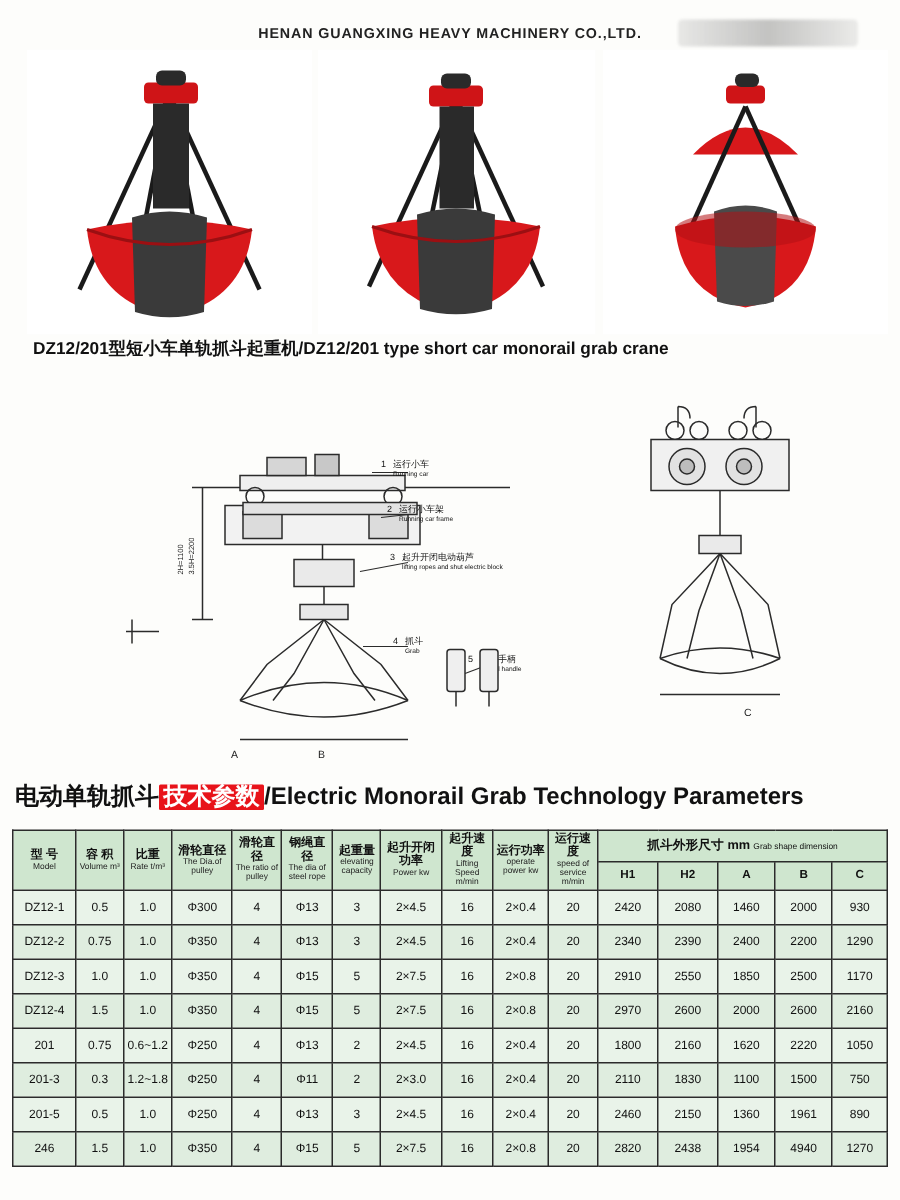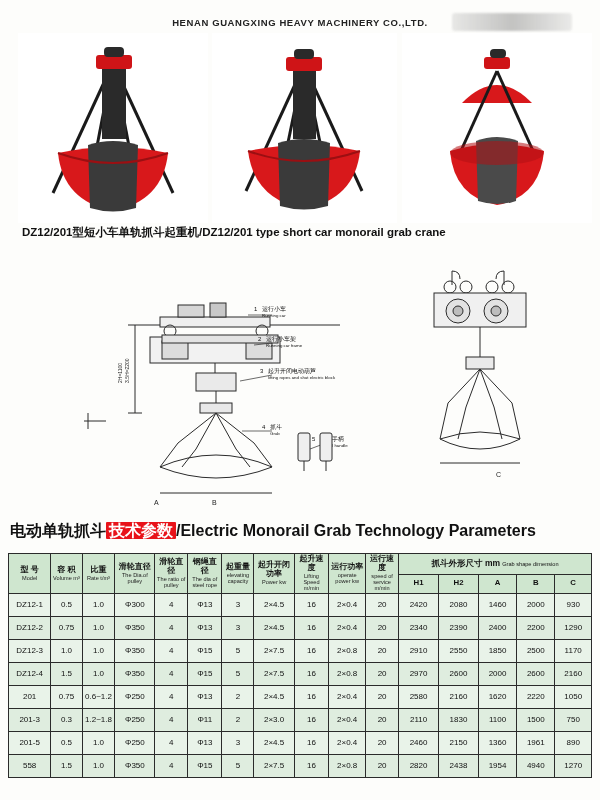--- a/index.html
+++ b/index.html
@@ -391,21 +391,21 @@
             <td>0.75</td>
             <td>0.6~1.2</td>
             <td>Φ250</td>
             <td>4</td>
             <td>Φ13</td>
             <td>2</td>
             <td>2×4.5</td>
             <td>16</td>
             <td>2×0.4</td>
             <td>20</td>
-            <td>2580</td>
+            <td>1800</td>
             <td>2160</td>
             <td>1620</td>
             <td>2220</td>
             <td>1050</td>
           </tr>
           <tr>
             <td class="model">201-3</td>
             <td>0.3</td>
             <td>1.2~1.8</td>
             <td>Φ250</td>
@@ -434,21 +434,21 @@
             <td>16</td>
             <td>2×0.4</td>
             <td>20</td>
             <td>2460</td>
             <td>2150</td>
             <td>1360</td>
             <td>1961</td>
             <td>890</td>
           </tr>
           <tr>
-            <td class="model">558</td>
+            <td class="model">246</td>
             <td>1.5</td>
             <td>1.0</td>
             <td>Φ350</td>
             <td>4</td>
             <td>Φ15</td>
             <td>5</td>
             <td>2×7.5</td>
             <td>16</td>
             <td>2×0.8</td>
             <td>20</td>

